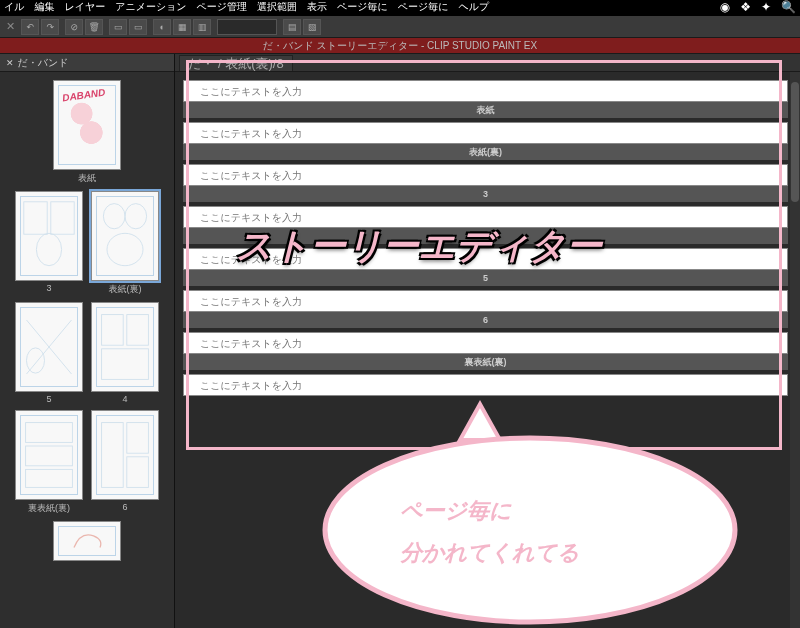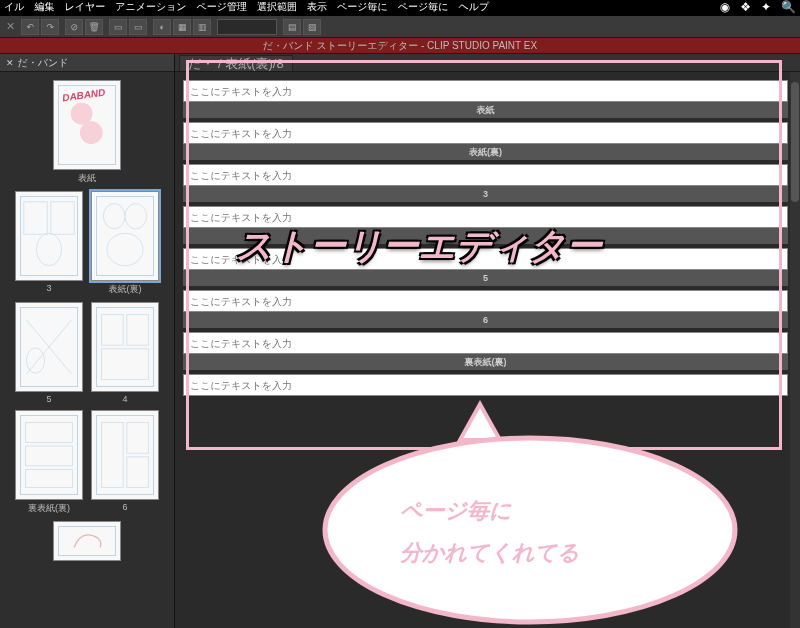--- a/index.html
+++ b/index.html
@@ -163,21 +163,21 @@
     flex: 1;
     overflow-y: auto;
     padding: 8px 12px 8px 8px;
   }
   .page-block { margin-bottom: 4px; }
   .text-input {
     width: 100%;
     height: 22px;
     background: #fff;
     border: 1px solid #888;
-    padding: 0 6px;
+    padding: 0 16px;
     font-size: 10px;
     color: #888;
   }
   .page-label {
     height: 16px;
     background: #555;
     color: #ccc;
     font-size: 9px;
     text-align: center;
     line-height: 16px;

